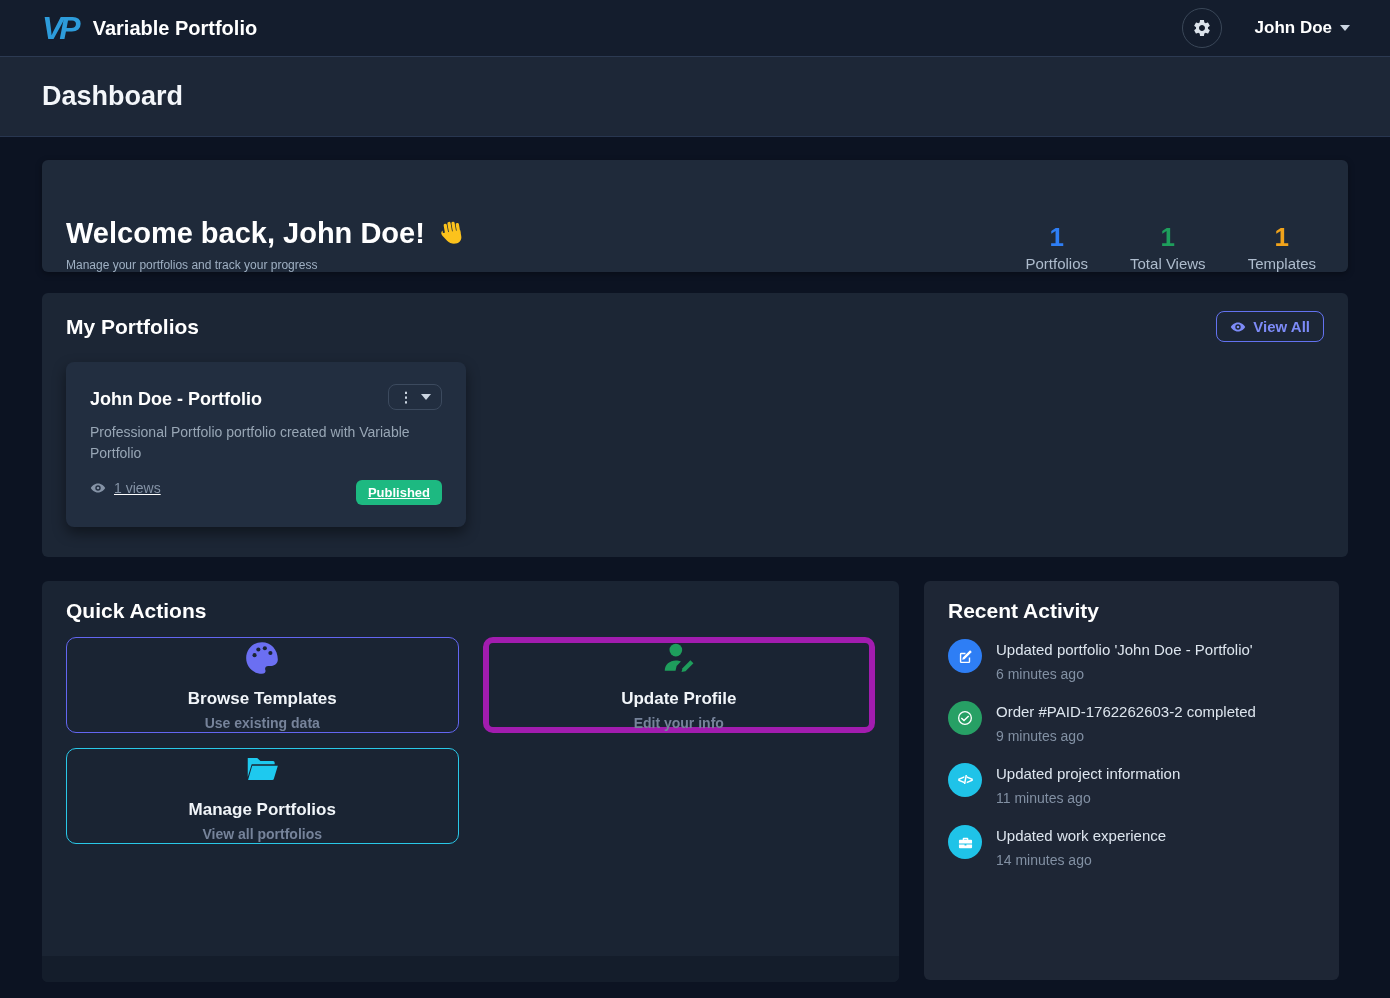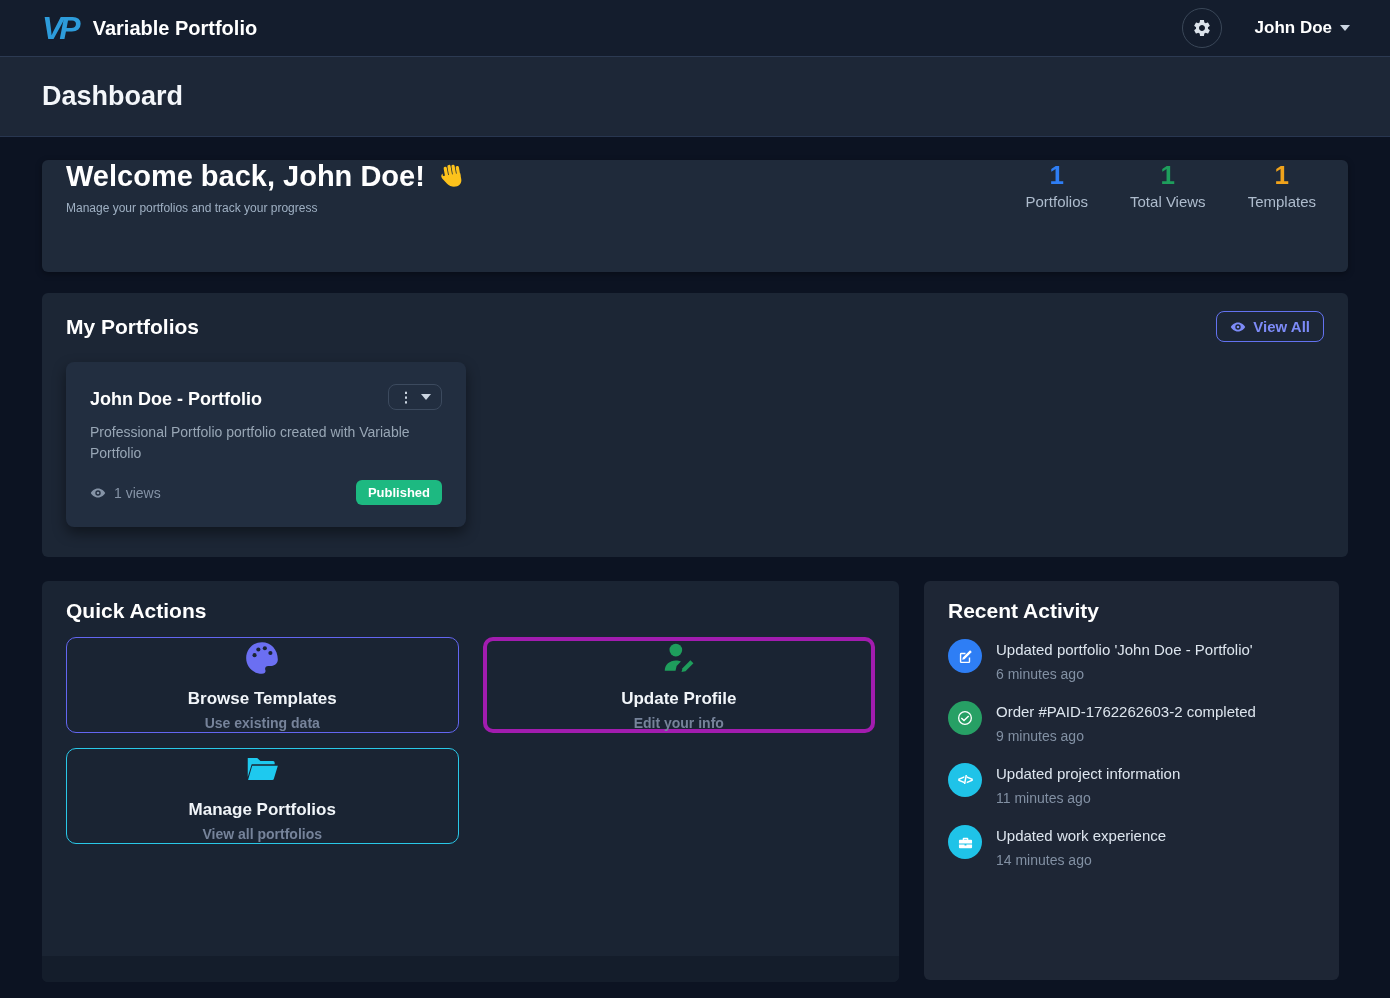--- a/index.html
+++ b/index.html
@@ -43,21 +43,21 @@
     display:flex; align-items:center; padding:0 42px;
   }
   .page-header h1 { font-size:27px; font-weight:700; color:#f3f6fa; }
   
   main { padding:23px 42px 0; }
   .panel { background:#1c2635; border-radius:6px; }
   .section-title { font-size:21px; font-weight:700; color:#fff; }
   
   .welcome-card {
     background:#1f2a3a; border-radius:6px; height:112px;
-    display:flex; align-items:flex-start; justify-content:space-between;
+    display:flex; align-items:flex-end; justify-content:space-between;
     padding:0 32px 0 24px; margin-bottom:21px;
     box-shadow:0 2px 6px rgba(0,0,0,.35);
   }
   .welcome-title { font-size:29px; font-weight:700; display:flex; align-items:center; gap:12px; }
   .welcome-sub { font-size:12px; color:#9fb0c3; margin-top:8px; }
   .stats { display:flex; gap:42px; }
   .stat { text-align:center; }
   .stat-value { font-size:26px; font-weight:700; }
   .stat-blue { color:#2e7ef5; } .stat-green { color:#1e9e5c; } .stat-amber { color:#f0a31b; }
   .stat-label { font-size:15px; color:#aebccd; margin-top:2px; }
@@ -77,38 +77,38 @@
     display:flex; flex-direction:column;
   }
   .pcard-head { display:flex; align-items:flex-end; justify-content:space-between; }
   .pcard-title { font-size:18px; font-weight:700; color:#fff; padding-top:4px; }
   .kebab-btn {
     background:transparent; border:1px solid #3c4a5e; border-radius:8px;
     color:#cbd5e1; padding:4px 10px; cursor:pointer; font-family:inherit;
     display:flex; align-items:center; gap:8px; font-size:14px; font-weight:700;
   }
   .pcard-desc { font-size:14px; color:#98a6b5; line-height:1.5; margin-top:12px; width:330px; }
-  .pcard-foot { margin-top:auto; display:flex; align-items:center; justify-content:space-between; }
+  .pcard-foot { margin-top:auto; display:flex; align-items:flex-start; justify-content:space-between;text-decoration:underline; }
   .views { display:flex; align-items:center; gap:8px; color:#8593a6; font-size:14px; }
   .badge-published {
     background:#1db981; color:#fff; font-size:13px; font-weight:700;
     border-radius:6px; padding:5px 12px;
   }
   
   .bottom-row { display:flex; gap:25px; }
   .qa-panel { width:857px; height:401px; background:#1a2433; display:flex; flex-direction:column; padding-top:18px; }
   .qa-panel .section-title { padding:0 24px; }
   .qa-grid { display:grid; grid-template-columns:1fr 1fr; gap:15px 24px; padding:14px 24px 0; }
   .qa-card {
     height:96px; border-radius:10px; background:transparent;
     display:flex; flex-direction:column; align-items:center; justify-content:center;
     cursor:pointer; font-family:Liberation Sans, sans-serif;
   }
   .qa-card.indigo { border:1px solid #6366f1; }
-  .qa-card.green  { border:4px solid #a21caf; }
+  .qa-card.green  { border:6px solid #a21caf; }
   .qa-card.cyan   { border:1px solid #29c8e8; }
   .qa-label { font-size:17px; font-weight:700; color:#f1f5f9; margin-top:12px; }
   .qa-sub { font-size:14px; font-weight:700; color:#76839a; margin-top:6px; }
   .panel-footer { margin-top:auto; height:26px; background:#141d2b; border-radius:0 0 6px 6px; }
   
   .activity-panel { width:415px; height:399px; background:#1e2635; padding:18px 24px; }
   .activity-list { margin-top:16px; display:flex; flex-direction:column; gap:19px; }
   .activity-item { display:flex; gap:14px; }
   .act-icon {
     width:34px; height:34px; border-radius:50%; flex:0 0 34px;

